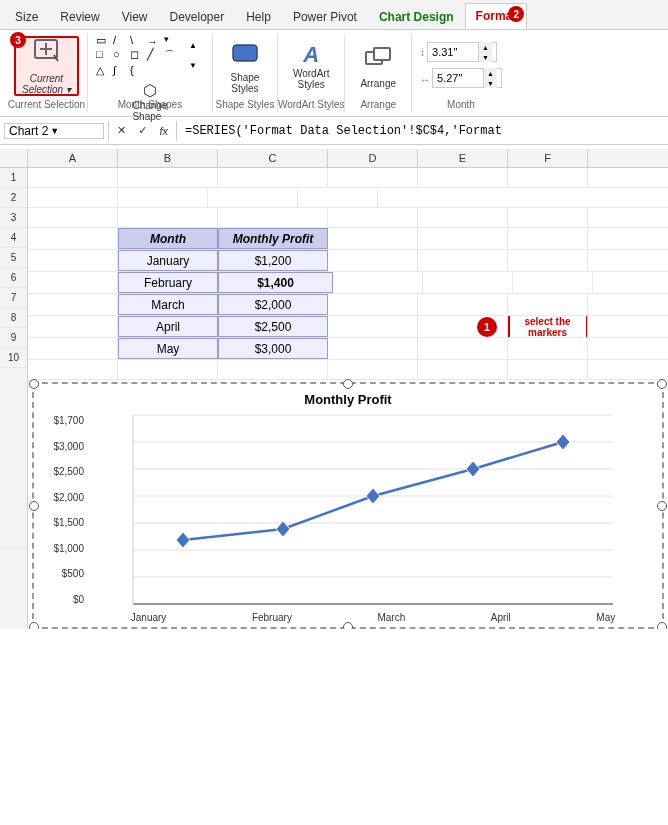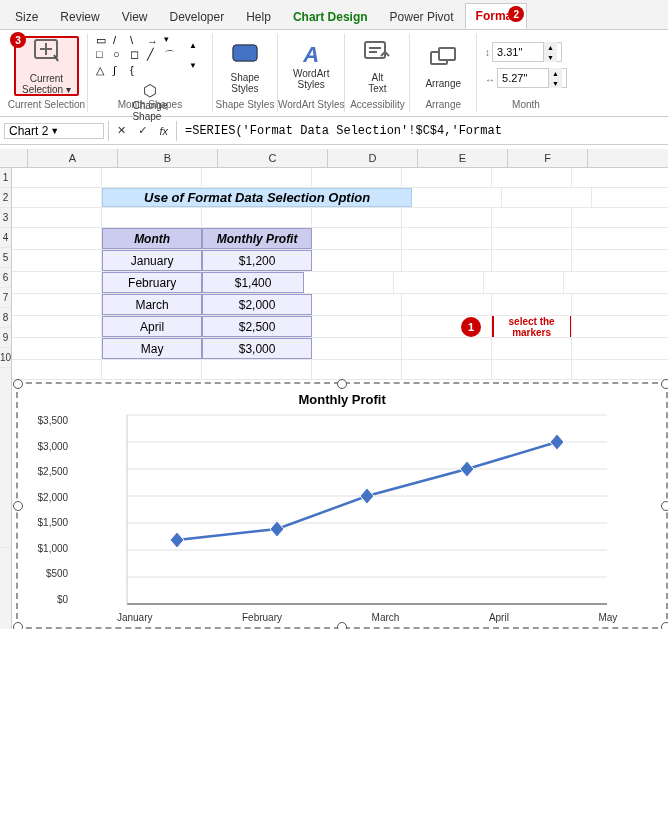--- a/index.html
+++ b/index.html
@@ -52,43 +52,43 @@
 </head>
 <body>
 
 <div class="ribbon">
   <div class="ribbon-tabs">
     <div class="ribbon-tab">Size</div>
     <div class="ribbon-tab">Review</div>
     <div class="ribbon-tab">View</div>
     <div class="ribbon-tab">Developer</div>
     <div class="ribbon-tab">Help</div>
+    <div class="ribbon-tab">Power Pivot</div>
     <div class="ribbon-tab chart-design">Chart Design</div>
-    <div class="ribbon-tab">Power Pivot</div>
     <div class="ribbon-tab active" style="position:relative;">
       <span>Format</span>
       <span class="badge badge-2">2</span>
     </div>
   </div>
 
   <div class="ribbon-content">
 
     <div class="ribbon-group">
       <div class="ribbon-group-content">
         <div class="ribbon-btn active-btn" style="position:relative;">
           <span class="badge badge-3">3</span>
           <span class="btn-icon">
             <svg width="28" height="28" viewBox="0 0 28 28">
                 <rect x="3" y="3" width="22" height="18" rx="2" fill="none" stroke="#666" stroke-width="2"></rect>
                 <line x1="8" y1="12" x2="20" y2="12" stroke="#666" stroke-width="2"></line>
                 <line x1="14" y1="6" x2="14" y2="18" stroke="#666" stroke-width="2"></line>
                 <polyline points="22,18 26,24" stroke="#555" stroke-width="2" fill="none"></polyline>
               </svg>
           </span>
-          <span class="btn-label" style="white-space:pre;">Current
+          <span class="btn-label" style="white-space:pre;font-style:italic;">Current
 Selection ▾</span>
         </div>
       </div>
       <div class="ribbon-group-label">Current Selection</div>
     </div>
 
     <div class="ribbon-group">
       <div class="ribbon-group-content" style="flex-direction:column; gap:2px; padding-bottom:14px;">
         <div style="display:flex; gap:2px; align-items:center;">
 
@@ -143,37 +143,20 @@
       <div class="ribbon-group-content">
         <div class="ribbon-btn">
           <span style="font-size:22px; color:#4472c4; font-weight:bold; font-style:italic;">A</span>
           <span class="btn-label" style="white-space:pre;">WordArt
 Styles</span>
         </div>
       </div>
       <div class="ribbon-group-label">WordArt Styles</div>
     </div>
 
-    <div class="ribbon-group">
-      <div class="ribbon-group-content">
-        <div class="ribbon-btn">
-          <span style="font-size:22px;">
-            <svg width="28" height="28" viewBox="0 0 28 28">
-                <rect x="2" y="4" width="20" height="16" rx="2" fill="none" stroke="#666" stroke-width="2"></rect>
-                <line x1="6" y1="10" x2="18" y2="10" stroke="#666" stroke-width="2"></line>
-                <line x1="6" y1="14" x2="14" y2="14" stroke="#666" stroke-width="2"></line>
-                <polyline points="18,18 22,14 26,18" stroke="#666" stroke-width="2" fill="none"></polyline>
-              </svg>
-          </span>
-          <span class="btn-label" style="white-space:pre;">Alt
-Text</span>
-        </div>
-      </div>
-      <div class="ribbon-group-label">Accessibility</div>
-    </div>
 
     <div class="ribbon-group">
       <div class="ribbon-group-content">
         <div class="ribbon-btn">
           <span style="font-size:22px;">
             <svg width="28" height="28" viewBox="0 0 28 28">
                 <rect x="2" y="8" width="16" height="12" rx="1" fill="none" stroke="#666" stroke-width="2"></rect>
                 <rect x="10" y="4" width="16" height="12" rx="1" fill="#fff" stroke="#666" stroke-width="2"></rect>
               </svg>
           </span>
@@ -261,21 +244,20 @@
           <div class="cell" style="width:90px;"></div>
           <div class="cell" style="width:100px;"></div>
           <div class="cell" style="width:110px;"></div>
           <div class="cell" style="width:90px;"></div>
           <div class="cell" style="width:90px;"></div>
           <div class="cell" style="width:80px;"></div>
         </div>
 
         <div class="cell-row" style="height:20px;">
           <div class="cell" style="width:90px;"></div>
-          <div class="cell" style="width:310px; background:#cce5ff; font-weight:bold; font-style:italic; font-size:13px; border:1px solid #aaccee; justify-content:center;">Use of Format Data Selection Option</div>
           <div class="cell" style="width:90px;"></div>
           <div class="cell" style="width:90px;"></div>
           <div class="cell" style="width:80px;"></div>
         </div>
 
         <div class="cell-row" style="height:20px;">
           <div class="cell" style="width:90px;"></div>
           <div class="cell" style="width:100px;"></div>
           <div class="cell" style="width:110px;"></div>
           <div class="cell" style="width:90px;"></div>
@@ -297,21 +279,21 @@
           <div class="cell" style="width:100px; background:#eeeeff; border:1px solid #9999cc;">January</div>
           <div class="cell" style="width:110px; background:#eeeeff; border:1px solid #9999cc;">$1,200</div>
           <div class="cell" style="width:90px;"></div>
           <div class="cell" style="width:90px;"></div>
           <div class="cell" style="width:80px;"></div>
         </div>
 
         <div class="cell-row" style="height:22px;">
           <div class="cell" style="width:90px;"></div>
           <div class="cell" style="width:100px; background:#eeeeff; border:1px solid #9999cc;">February</div>
-          <div class="cell" style="width:102px; background:#eeeeff; border:1px solid #9999cc;">$1,400</div>
+          <div class="cell" style="width:115px; background:#eeeeff; border:1px solid #9999cc;font-weight:bold;">$1,400</div>
           <div class="cell" style="width:90px;"></div>
           <div class="cell" style="width:90px;"></div>
           <div class="cell" style="width:80px;"></div>
         </div>
 
         <div class="cell-row" style="height:22px;">
           <div class="cell" style="width:90px;"></div>
           <div class="cell" style="width:100px; background:#eeeeff; border:1px solid #9999cc;">March</div>
           <div class="cell" style="width:110px; background:#eeeeff; border:1px solid #9999cc;">$2,000</div>
           <div class="cell" style="width:90px;"></div>
@@ -367,21 +349,21 @@
             <div style="position:absolute; width:10px; height:10px; background:#fff; border:1px solid #555; border-radius:50%; bottom:-5px; left:50%; transform:translateX(-50%);"></div>
             <div style="position:absolute; width:10px; height:10px; background:#fff; border:1px solid #555; border-radius:50%; bottom:-5px; right:-5px;"></div>
             <div style="position:absolute; width:10px; height:10px; background:#fff; border:1px solid #555; border-radius:50%; top:50%; left:-5px; transform:translateY(-50%);"></div>
             <div style="position:absolute; width:10px; height:10px; background:#fff; border:1px solid #555; border-radius:50%; top:50%; right:-5px; transform:translateY(-50%);"></div>
 
             <div style="text-align:center; font-weight:bold; font-size:13px; margin:4px 0 8px;">Monthly Profit</div>
 
             <div style="position:relative; display:flex;">
 
               <div style="display:flex; flex-direction:column; justify-content:space-between; align-items:flex-end; padding-right:4px; width:50px; height:190px; font-size:10px; color:#333;">
-                <span>$3,500</span>
+                <span>$1,700</span>
                 <span>$3,000</span>
                 <span>$2,500</span>
                 <span>$2,000</span>
                 <span>$1,500</span>
                 <span>$1,000</span>
                 <span>$500</span>
                 <span>$0</span>
               </div>
 
               <div style="flex:1; position:relative;">

